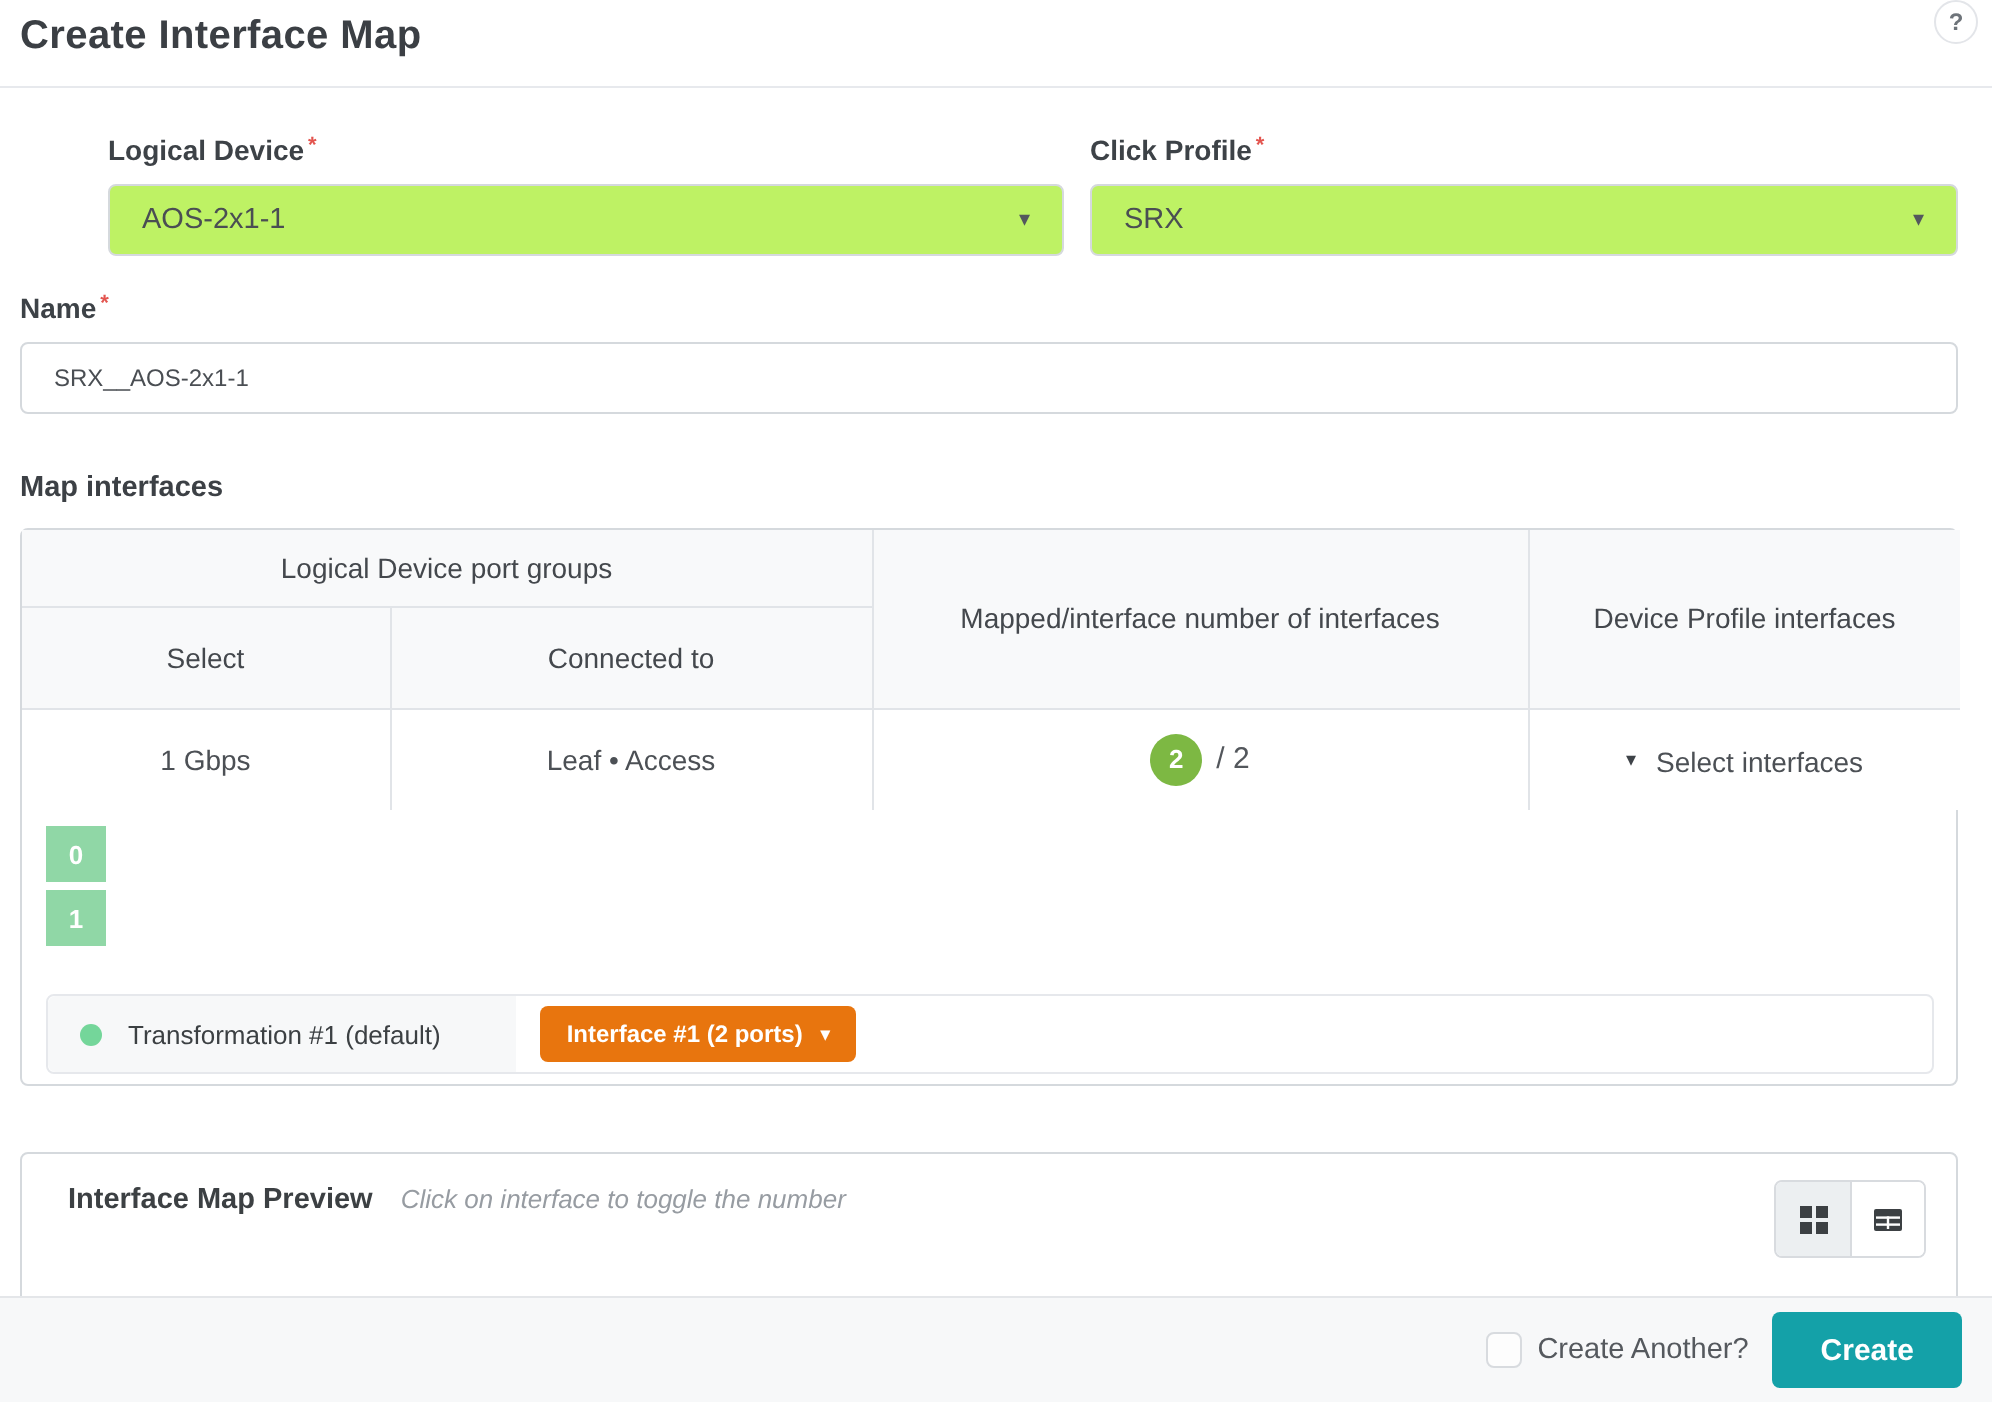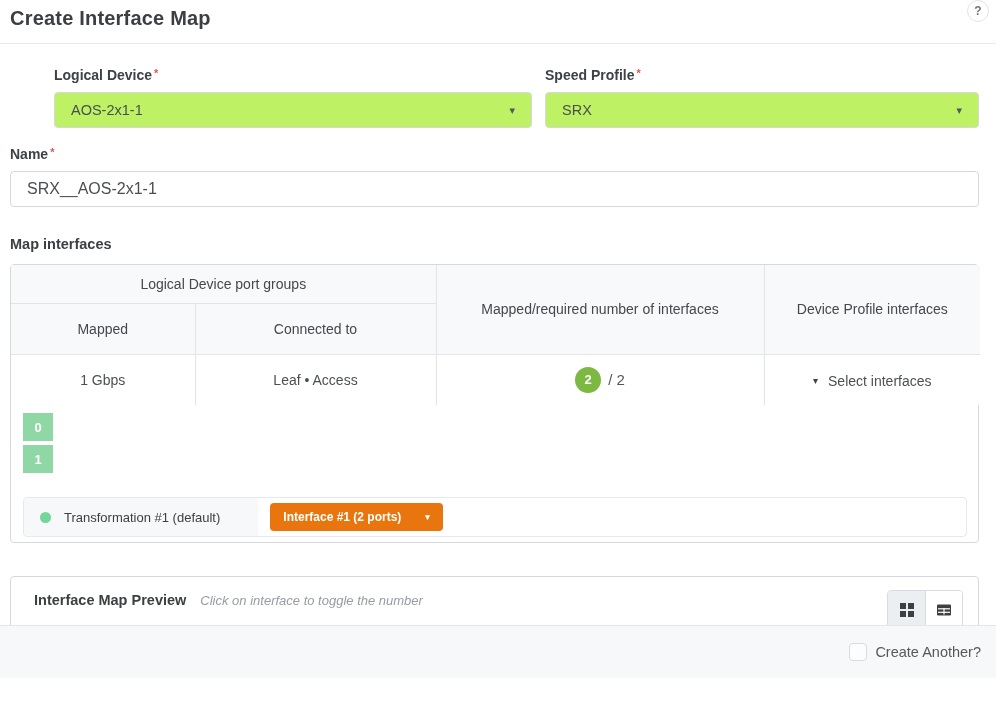--- a/index.html
+++ b/index.html
@@ -51,21 +51,21 @@
     font-size: 14.5px; color: #4a4e53;
     cursor: pointer;
   }
   .caret { font-size: 11px; color: #54585d; line-height: 1; }
 
   .name-row { margin-top: 18px; }
   .text-input {
     width: 100%; height: 36px;
     border: 1px solid #d5d9dd; border-radius: 4px;
     padding: 0 16px;
-    font-size: 16px; color: #4a4e53;
+    font-size: 12px; color: #4a4e53;
     font-family: "Liberation Sans", sans-serif;
     background: #fff;
     outline: none;
   }
 
   
   .section-label { margin-top: 29px; font-size: 14.5px; font-weight: 700; color: #3c4045; }
 
   .mi-container {
     margin-top: 12px;
@@ -119,21 +119,21 @@
     background: #74d69a; margin-right: 13px; flex: none;
   }
   .transform-label { font-size: 13px; font-weight: 400; color: #3c4043; white-space: nowrap; }
   .iface-btn {
     margin-left: 12px;
     background: #e8750e; color: #fff;
     border: none; border-radius: 4px;
     font-family: "Liberation Sans", sans-serif;
     font-size: 12px; font-weight: 700;
     padding: 7px 13px;
-    display: inline-flex; align-items: center; gap: 24px;
+    display: inline-flex; align-items: center; gap: 9px;
     cursor: pointer;
   }
   .iface-btn .caret { color: #fff; font-size: 9px; }
 
   
   .preview {
     margin-top: 33px;
     border: 1px solid #d5d9dd; border-radius: 4px;
     background: #fff;
     height: 100px;
@@ -152,21 +152,21 @@
   .view-btn {
     width: 37px; height: 37px;
     display: flex; align-items: center; justify-content: center;
     cursor: pointer; background: #fff; border: none;
   }
   .view-btn.active { background: #eceff1; }
   .view-btn + .view-btn { border-left: 1px solid #d8dbdf; }
 
   
   .footer {
-    position: absolute; left: 0; top: 625px;
+    position: absolute; left: 0; top: 648px;
     width: 996px; height: 53px;
     background: #f7f8f9;
     border-top: 1px solid #e4e6e9;
     display: flex; align-items: center; justify-content: flex-end;
     padding-right: 15px;
   }
   .checkbox {
     width: 18px; height: 18px;
     border: 1px solid #d8dbdf; border-radius: 4px;
     background: #fdfdfd; cursor: pointer;
@@ -202,21 +202,21 @@
         <div class="fld-label">
           <span>Logical Device</span><span class="req">*</span>
         </div>
         <div class="select">
           <span>AOS-2x1-1</span>
           <span class="caret">▾</span>
         </div>
       </div>
       <div>
         <div class="fld-label">
-          <span>Speed Profile</span><span class="req">*</span>
+          <span>Click Profile</span><span class="req">*</span>
         </div>
         <div class="select">
           <span>SRX</span>
           <span class="caret">▾</span>
         </div>
       </div>
     </div>
 
     <div class="name-row">
       <div class="fld-label">
@@ -231,25 +231,25 @@
       <table class="mi-table">
         <colgroup>
             <col class="col1">
             <col class="col2">
             <col class="col3">
             <col class="col4">
           </colgroup>
         <tbody>
             <tr>
           <th class="h-group" colspan="2">Logical Device port groups</th>
-          <th rowspan="2">Mapped/required number of interfaces</th>
+          <th rowspan="2">Mapped/interface number of interfaces</th>
           <th rowspan="2">Device Profile interfaces</th>
         </tr>
         <tr>
-          <th class="h-sub">Mapped</th>
+          <th class="h-sub">Select</th>
           <th class="h-sub">Connected to</th>
         </tr>
         <tr>
           <td>1 Gbps</td>
           <td>Leaf • Access</td>
           <td>
             <span class="mapped-cell">
               <span class="count-badge">2</span>
               <span class="mapped-suffix">/ 2</span>
             </span>
@@ -305,15 +305,16 @@
           </svg>
         </button>
       </div>
     </div>
 
   </div>
 
   <div class="footer">
     <div class="checkbox"></div>
     <span class="ca-label">Create Another?</span>
+    <button class="create-btn">Create</button>
   </div>
 
 </div>
 
 </body></html>

